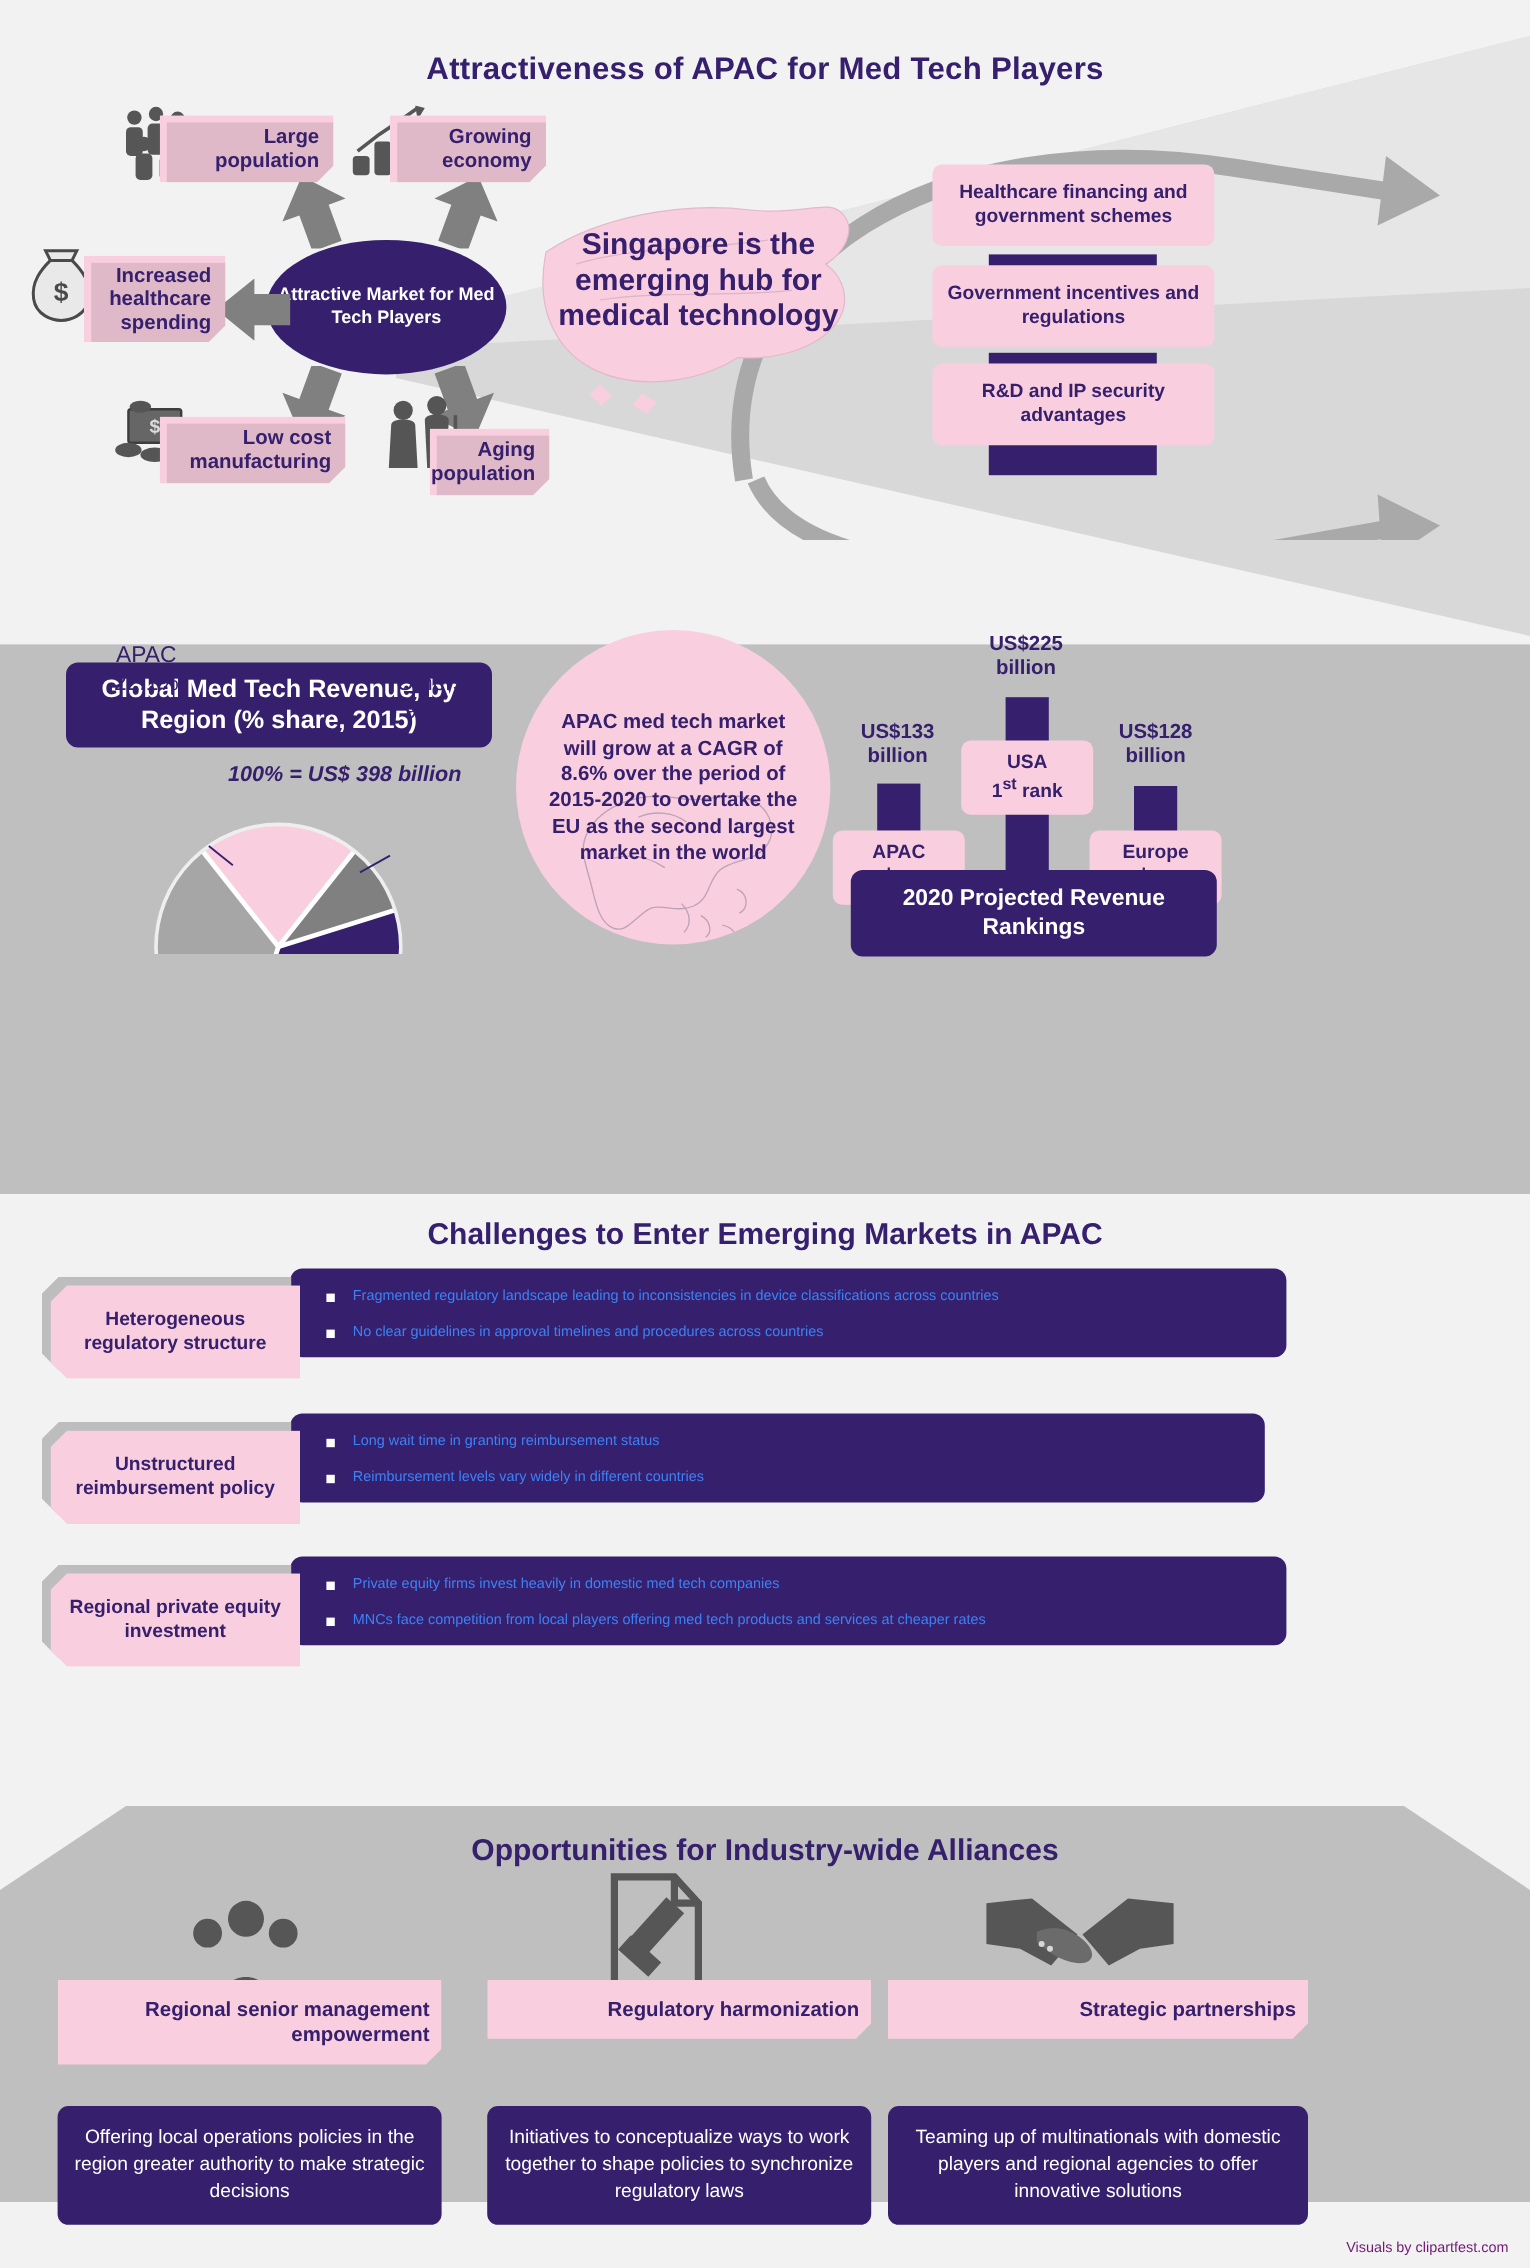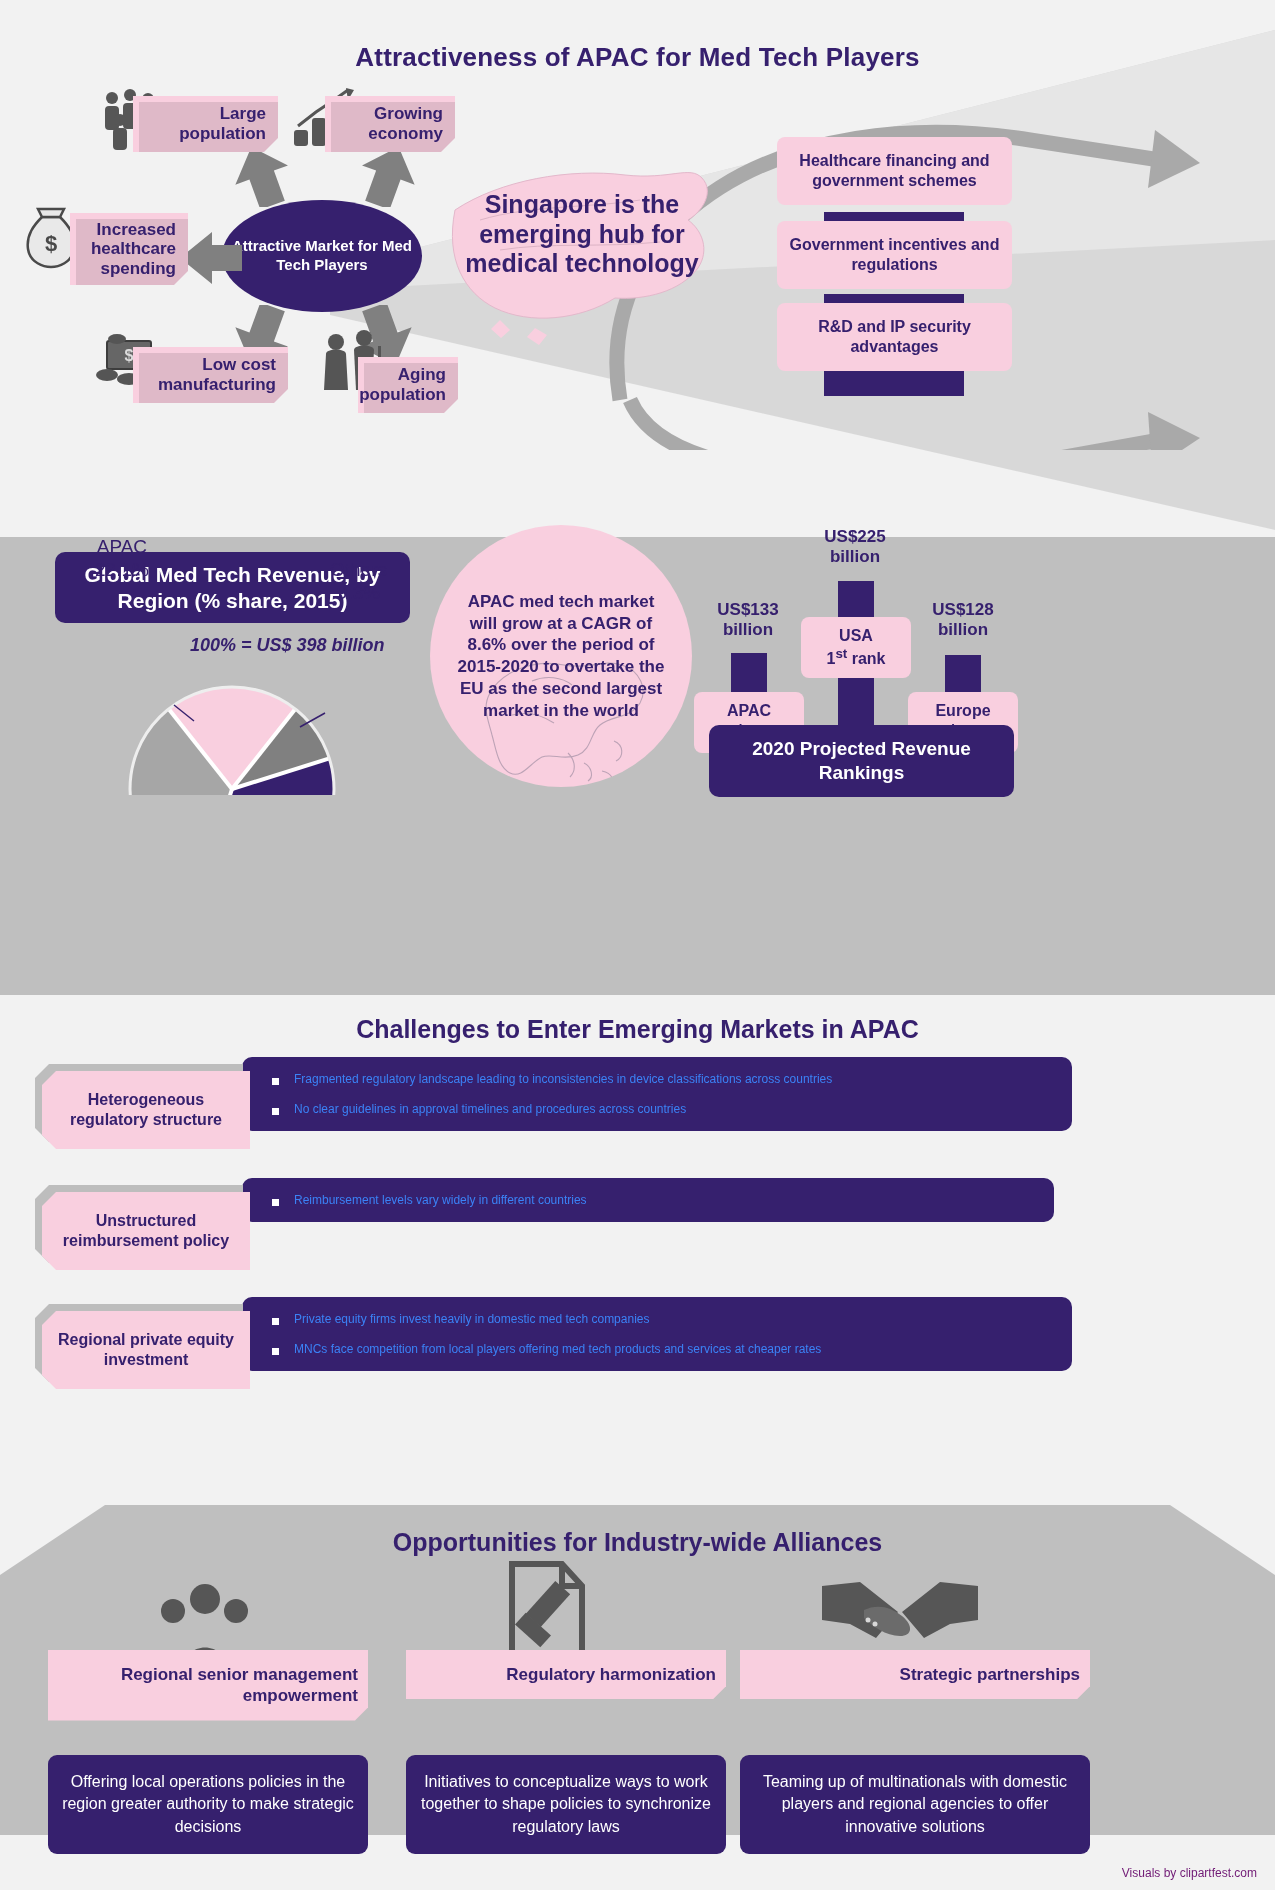--- a/index.html
+++ b/index.html
@@ -404,20 +404,21 @@
         </ul>
       </div>
       <div class="chtagshadow"></div>
       <div class="chtag">Heterogeneous regulatory structure</div>
     </div>
   </div>
 
   <div class="abs" style="left:42px;top:1178px;width:1180px;">
     <div class="chbody" style="width:812px;">
       <ul>
+        <li>Long wait time in granting reimbursement status</li>
         <li>Reimbursement levels vary widely in different countries</li>
       </ul>
     </div>
     <div class="chtagshadow"></div>
     <div class="chtag">Unstructured reimbursement policy</div>
   </div>
 
   <div class="abs" style="left:42px;top:1297px;width:1180px;">
     <div class="chbody wide">
       <ul>

